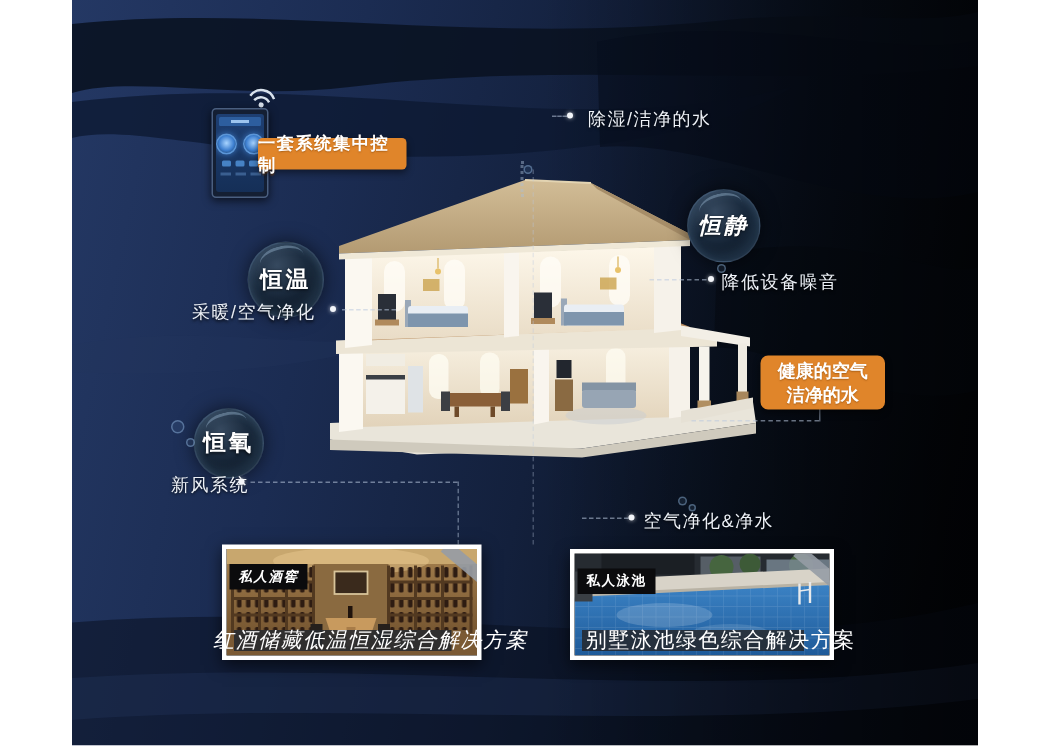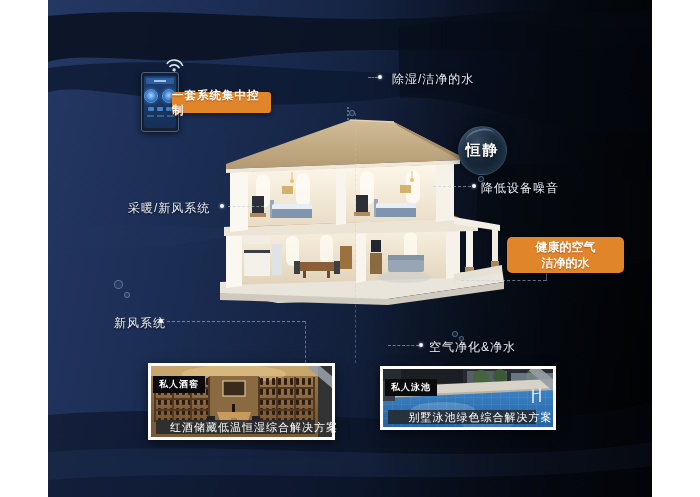--- a/index.html
+++ b/index.html
@@ -51,21 +51,21 @@
   .phone .bars{display:flex;gap:3px;margin-top:4px;}
   .phone .bar{width:7px;height:2px;background:#3a5f90;}
 
   
   .card{position:absolute;background:#fff;padding:3px;box-shadow:0 3px 10px rgba(0,0,0,.6);}
   .card .scene{position:relative;width:100%;height:100%;overflow:hidden;background:#333;}
   .card .tag{position:absolute;left:5px;top:13px;background:#0b0b0d;color:#fff;
         font-family:"Liberation Serif","DejaVu Serif",serif;font-size:9px;font-weight:bold;
         padding:2px 6px;letter-spacing:1px;}
   .card .caption{position:absolute;left:8px;right:20px;bottom:6px;height:14px;background:rgba(38,41,47,.88);
-        color:#fff;font-family:"Liberation Serif","DejaVu Serif",serif;font-size:11px;
+        color:#fff;font-family:"Liberation Serif","DejaVu Serif",serif;font-size:14px;
         display:flex;align-items:center;justify-content:center;letter-spacing:1px;white-space:nowrap;padding-left:37px;}
   .ribbon{position:absolute;top:4px;right:-7px;width:32px;height:9px;background:#969ca5;opacity:.9;
         transform:rotate(40deg);}
 </style>
 </head>
 <body>
 
 <div class="canvas">
 
   <svg class="abs" style="left:0;top:0;" width="604" height="497" viewBox="0 0 604 497">
@@ -204,49 +204,51 @@
       <div class="bars">
         <div class="bar"></div>
         <div class="bar"></div>
         <div class="bar"></div>
       </div>
     </div>
   </div>
 
   <div class="orange-tag" style="left:124px;top:92px;width:99px;height:21px;font-size:11.5px;letter-spacing:1px;font-family:Liberation Mono, monospace;">一套系统集中控制</div>
 
-  <div class="orange-tag" style="left:459px;top:237px;width:117px;height:36px;font-size:12px;border-radius:5px;flex-direction:column;line-height:1.35;">
+  <div class="orange-tag" style="left:459px;top:237px;width:83px;height:36px;font-size:12px;border-radius:5px;flex-direction:column;line-height:1.35;">
     <span>健康的空气</span>
     <span>洁净的水</span>
   </div>
 
   <div class="dot" style="left:330px;top:75px;"></div>
   <div class="note" style="left:344px;top:71px;">除湿/洁净的水</div>
 
-  <div class="bubble" style="left:410px;top:126px;width:47px;height:47px;">恒静</div>
+  <div class="bubble" style="left:410px;top:126px;width:47px;height:47px;font-style:italic;">恒静</div>
   <div class="dot" style="left:424px;top:184px;"></div>
   <div class="note" style="left:433px;top:180px;font-family:Liberation Serif, serif;">降低设备噪音</div>
 
-  <div class="note" style="left:80px;top:200px;">采暖/新风系统</div>
+  <div class="bubble" style="left:117px;top:161px;width:49px;height:49px;">恒温</div>
+  <div class="note" style="left:80px;top:200px;">采暖/空气净化</div>
   <div class="dot" style="left:172px;top:204px;"></div>
 
+  <div class="bubble" style="left:81px;top:272px;width:45px;height:45px;">恒氧</div>
   <div class="note" style="left:66px;top:315px;">新风系统</div>
   <div class="dot" style="left:111px;top:319px;"></div>
 
   <div class="dot" style="left:371px;top:343px;"></div>
   <div class="note" style="left:381px;top:339px;">空气净化&amp;净水</div>
 
   <div class="decor-bubble" style="left:66px;top:280px;width:7px;height:7px;"></div>
   <div class="decor-bubble" style="left:76px;top:292px;width:4px;height:4px;"></div>
   <div class="decor-bubble" style="left:301px;top:110px;width:4px;height:4px;"></div>
   <div class="decor-bubble" style="left:430px;top:176px;width:4px;height:4px;"></div>
   <div class="decor-bubble" style="left:404px;top:331px;width:4px;height:4px;"></div>
   <div class="decor-bubble" style="left:411px;top:336px;width:3px;height:3px;"></div>
 
-  <div class="card" style="left:100px;top:363px;width:187px;height:77px;box-sizing:border-box;">
+  <div class="card" style="left:100px;top:363px;width:173px;height:77px;box-sizing:border-box;font-style:italic;">
     <div class="scene">
       <svg width="167" height="71" viewBox="0 0 167 71">
         <defs>
           <linearGradient id="woodG" x1="0" y1="0" x2="0" y2="1">
             <stop offset="0" stop-color="#a5804e"></stop>
               <stop offset="1" stop-color="#6b4c2a"></stop>
           </linearGradient>
           <pattern id="bt" width="6" height="10" patternUnits="userSpaceOnUse">
             <rect x="1" y="2" width="3" height="7" rx="1" fill="#2e1c12"></rect>
           </pattern>
@@ -280,21 +282,21 @@
         <rect x="80" y="52" width="6" height="13" fill="#a87c48"></rect>
         <rect x="56" y="50" width="8" height="14" fill="#26201c"></rect>
         <rect x="101" y="50" width="8" height="14" fill="#26201c"></rect>
       </svg>
       <div class="ribbon"></div>
     </div>
     <div class="tag">私人酒窖</div>
     <div class="caption">红酒储藏低温恒湿综合解决方案</div>
   </div>
 
-  <div class="card" style="left:332px;top:366px;width:176px;height:64px;box-sizing:border-box;">
+  <div class="card" style="left:332px;top:366px;width:176px;height:74px;box-sizing:border-box;">
     <div class="scene">
       <svg width="170" height="68" viewBox="0 0 170 68">
         <defs>
           <linearGradient id="waterG" x1="0" y1="0" x2="0" y2="1">
             <stop offset="0" stop-color="#3b82c4"></stop>
               <stop offset="1" stop-color="#1e5a99"></stop>
           </linearGradient>
           <pattern id="tiles" width="9" height="7" patternUnits="userSpaceOnUse">
             <path d="M0,0 H9 M0,0 V7" stroke="rgba(255,255,255,0.13)" stroke-width="0.8" fill="none"></path>
           </pattern>

